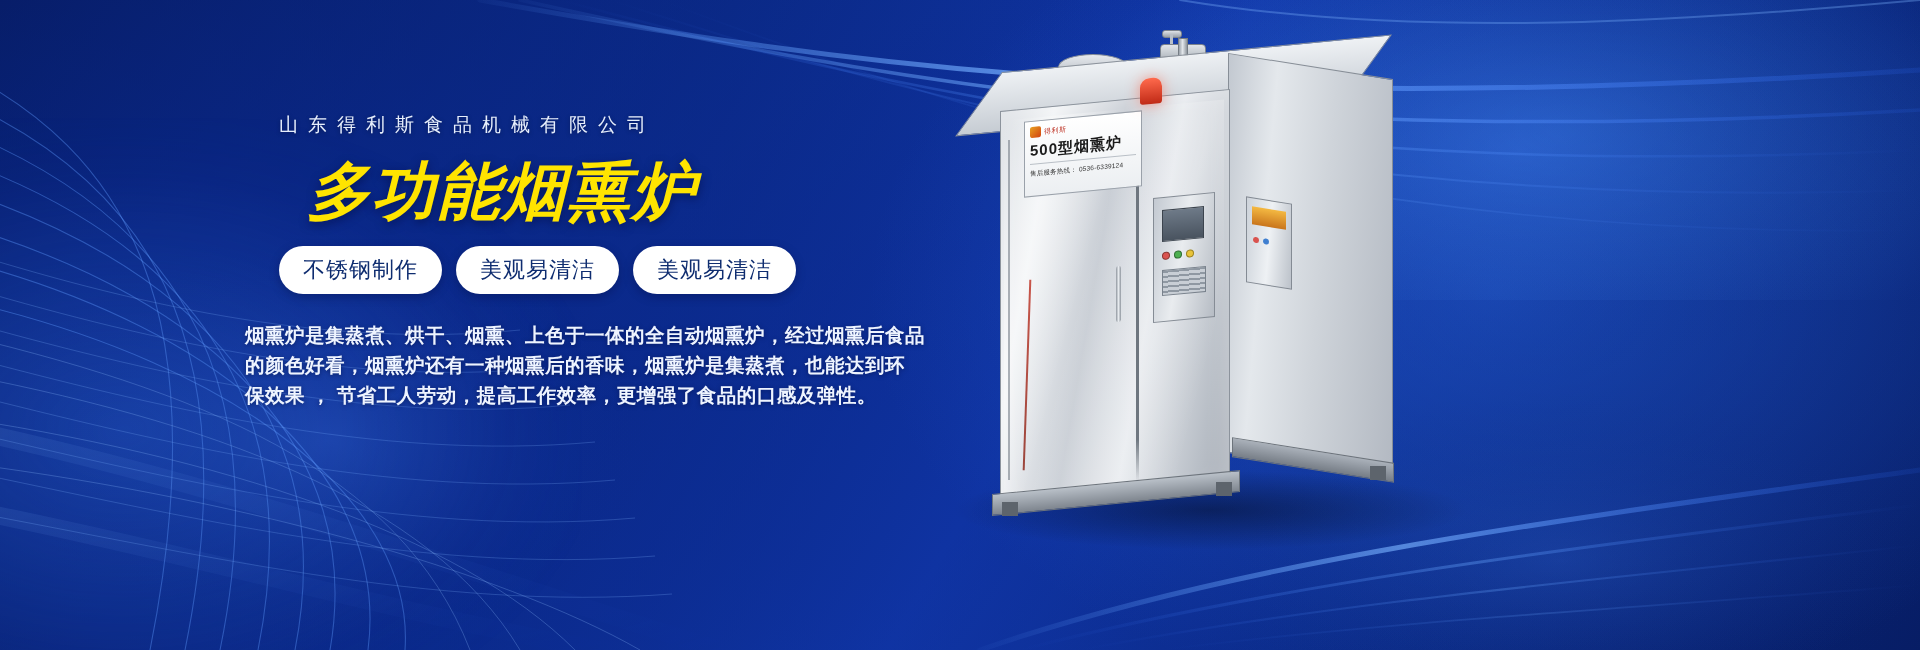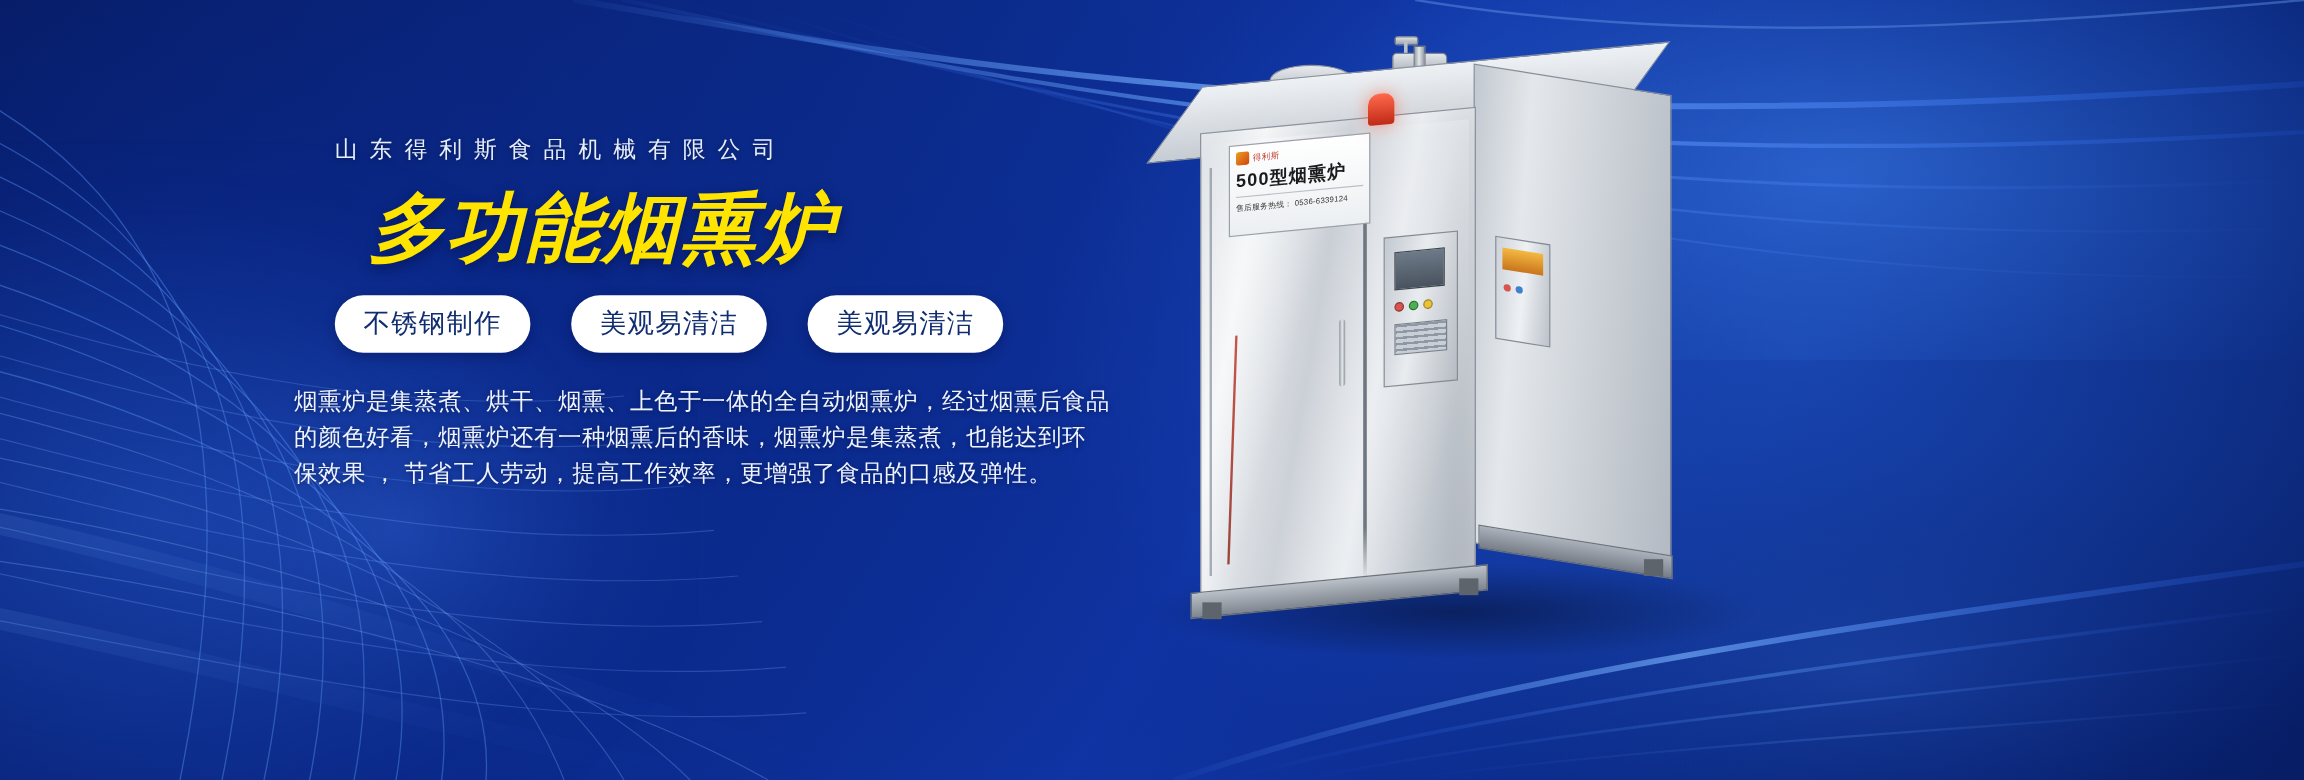--- a/index.html
+++ b/index.html
@@ -66,21 +66,21 @@
     line-height:1.05;
     text-indent:62px;
     margin-bottom:22px;
     white-space:nowrap;
     text-shadow:0 3px 10px rgba(0,10,60,0.55);
     font-style:italic;
   }
 
   .pills {
     display:flex;
-    gap:34px;
+    gap:14px;
     margin-left:34px;
     margin-bottom:26px;
   }
   .pill {
     background:#ffffff;
     color:#0f2d70;
     font-size:22px;
     font-weight:500;
     padding:9px 24px;
     border-radius:26px;
@@ -90,21 +90,21 @@
   }
 
   .desc {
     color:#eef4ff;
     font-size:19.5px;
     line-height:30px;
     letter-spacing:0.5px;
     width:570px;
     text-shadow:0 1px 4px rgba(0,10,50,0.5);
   }
-  .desc p { margin:0; white-space:nowrap; }
+  .desc p { margin:0; white-space:nowrap;font-weight:bold; }
 
   
   .machine {
     position:absolute;
     left:940px; top:30px;
     width:560px; height:520px;
     z-index:4;
   }
 
   .mach-shadow {

